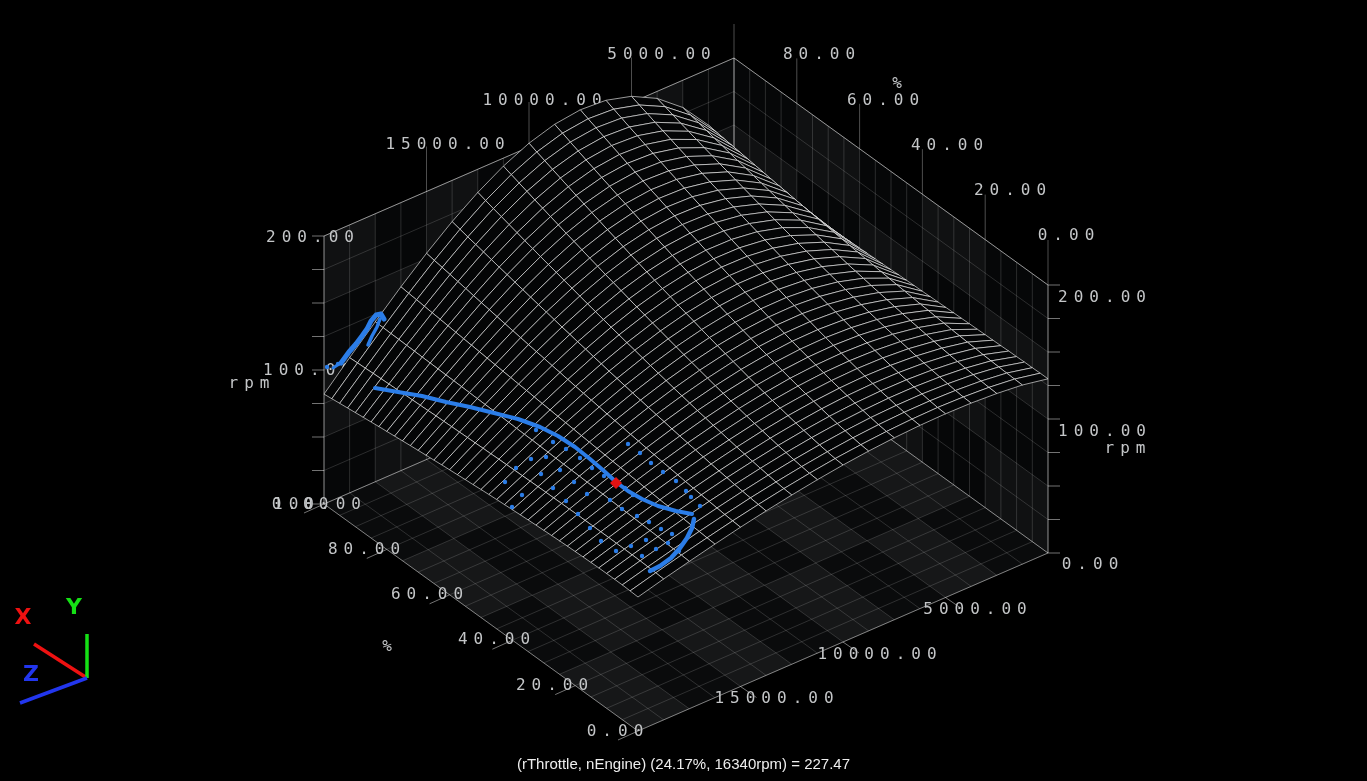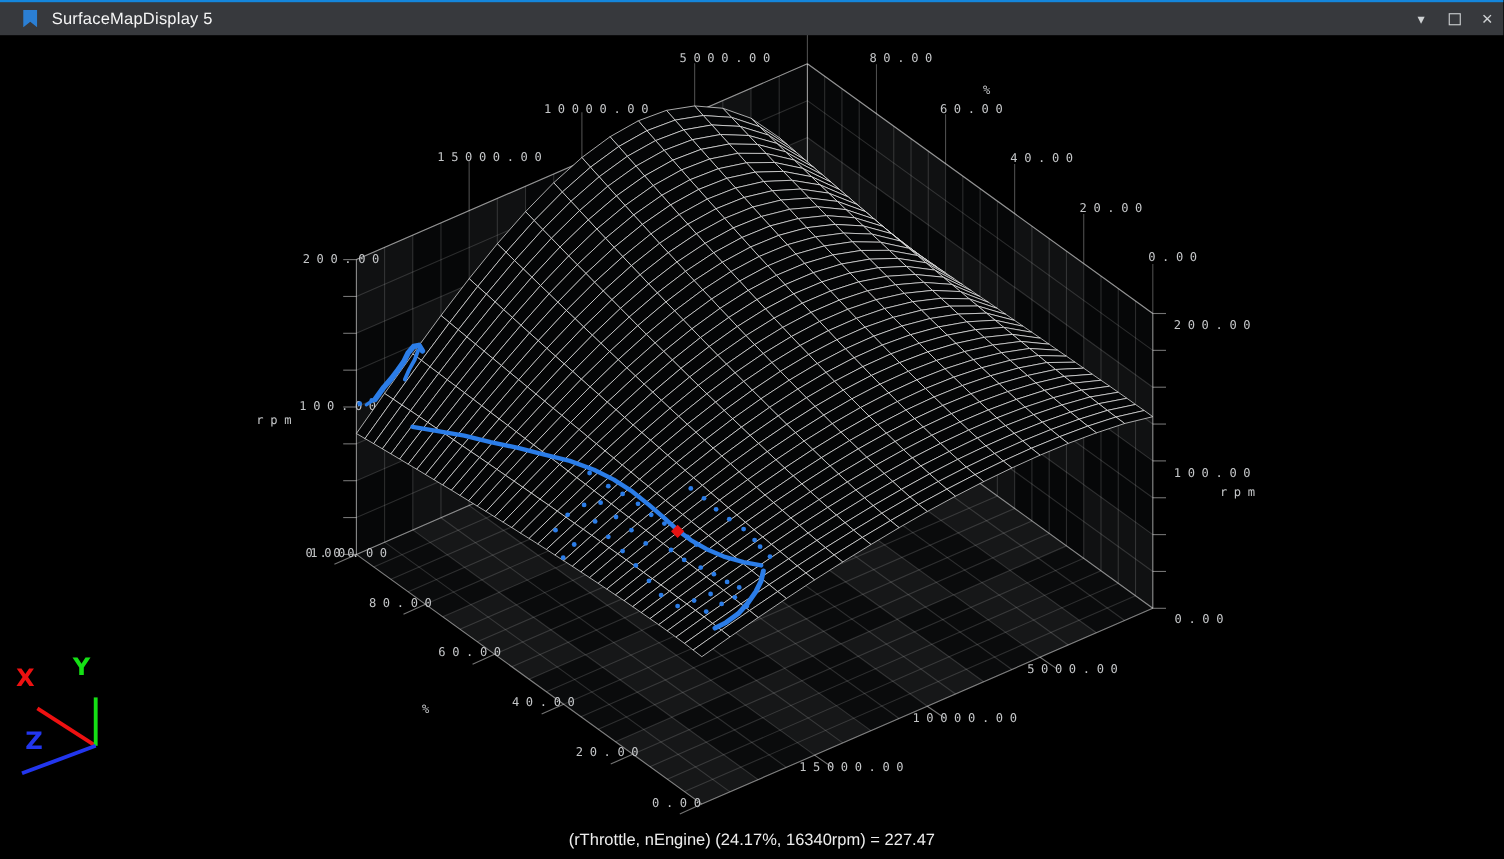--- a/index.html
+++ b/index.html
@@ -14,21 +14,21 @@
   #win-controls{margin-left:auto;display:flex;align-items:center;height:100%;}
   .winbtn{width:30px;height:100%;display:flex;align-items:center;justify-content:center;
           color:#cfd2d4;font-size:13px;cursor:default;}
   #maximize-box{width:9px;height:9px;border:1.5px solid #cfd2d4;display:block;}
   
   #stage{position:absolute;left:0;top:0;width:1367px;height:781px;}
   #bg-svg,#fg-svg{position:absolute;left:0;top:0;}
   #bg-svg{z-index:1;} #labels{z-index:2;} #fg-svg{z-index:3;}
   #labels{position:absolute;left:0;top:0;width:100%;height:100%;pointer-events:none;}
   .tick{position:absolute;transform:translate(-50%,-50%);color:#c4c6c8;
-        font-family:"DejaVu Sans Mono",monospace;font-size:11px;letter-spacing:6px;white-space:nowrap;}
+        font-family:"DejaVu Sans Mono",monospace;font-size:16px;letter-spacing:6px;white-space:nowrap;}
   
   #statusbar{position:absolute;left:0;bottom:9px;width:100%;text-align:center;z-index:15;
              color:#ededed;font-size:15px;font-family:"Liberation Sans",sans-serif;}
 </style>
 </head>
 <body>
 
 <div id="window">
 
   <div id="stage">
@@ -958,26 +958,15 @@
           <line x1="87" y1="678" x2="34" y2="644" stroke="#ee1111" stroke-width="3.5"></line>
           <line x1="87" y1="678" x2="87" y2="634" stroke="#15e015" stroke-width="3.5"></line>
           <line x1="87" y1="678" x2="20" y2="703" stroke="#2236ee" stroke-width="3.5"></line>
           <text x="23" y="624" fill="#ee1111" font-family="&quot;DejaVu Sans&quot;,sans-serif" font-size="22" font-weight="bold" text-anchor="middle">X</text>
           <text x="74" y="614" fill="#15e015" font-family="&quot;DejaVu Sans&quot;,sans-serif" font-size="22" font-weight="bold" text-anchor="middle">Y</text>
           <text x="31" y="681" fill="#2236ee" font-family="&quot;DejaVu Sans&quot;,sans-serif" font-size="22" font-weight="bold" text-anchor="middle">Z</text>
         </g>
       </svg>
   </div>
 
-  <div id="titlebar">
-    <span id="title-icon"></span>
-    <span id="title-text">SurfaceMapDisplay 5</span>
-    <div id="win-controls">
-      <span class="winbtn">▾</span>
-      <span class="winbtn">
-          <span id="maximize-box"></span>
-        </span>
-      <span class="winbtn">✕</span>
-    </div>
-  </div>
 
   <div id="statusbar">(rThrottle, nEngine) (24.17%, 16340rpm) = 227.47</div>
 </div>
 
 </body></html>

